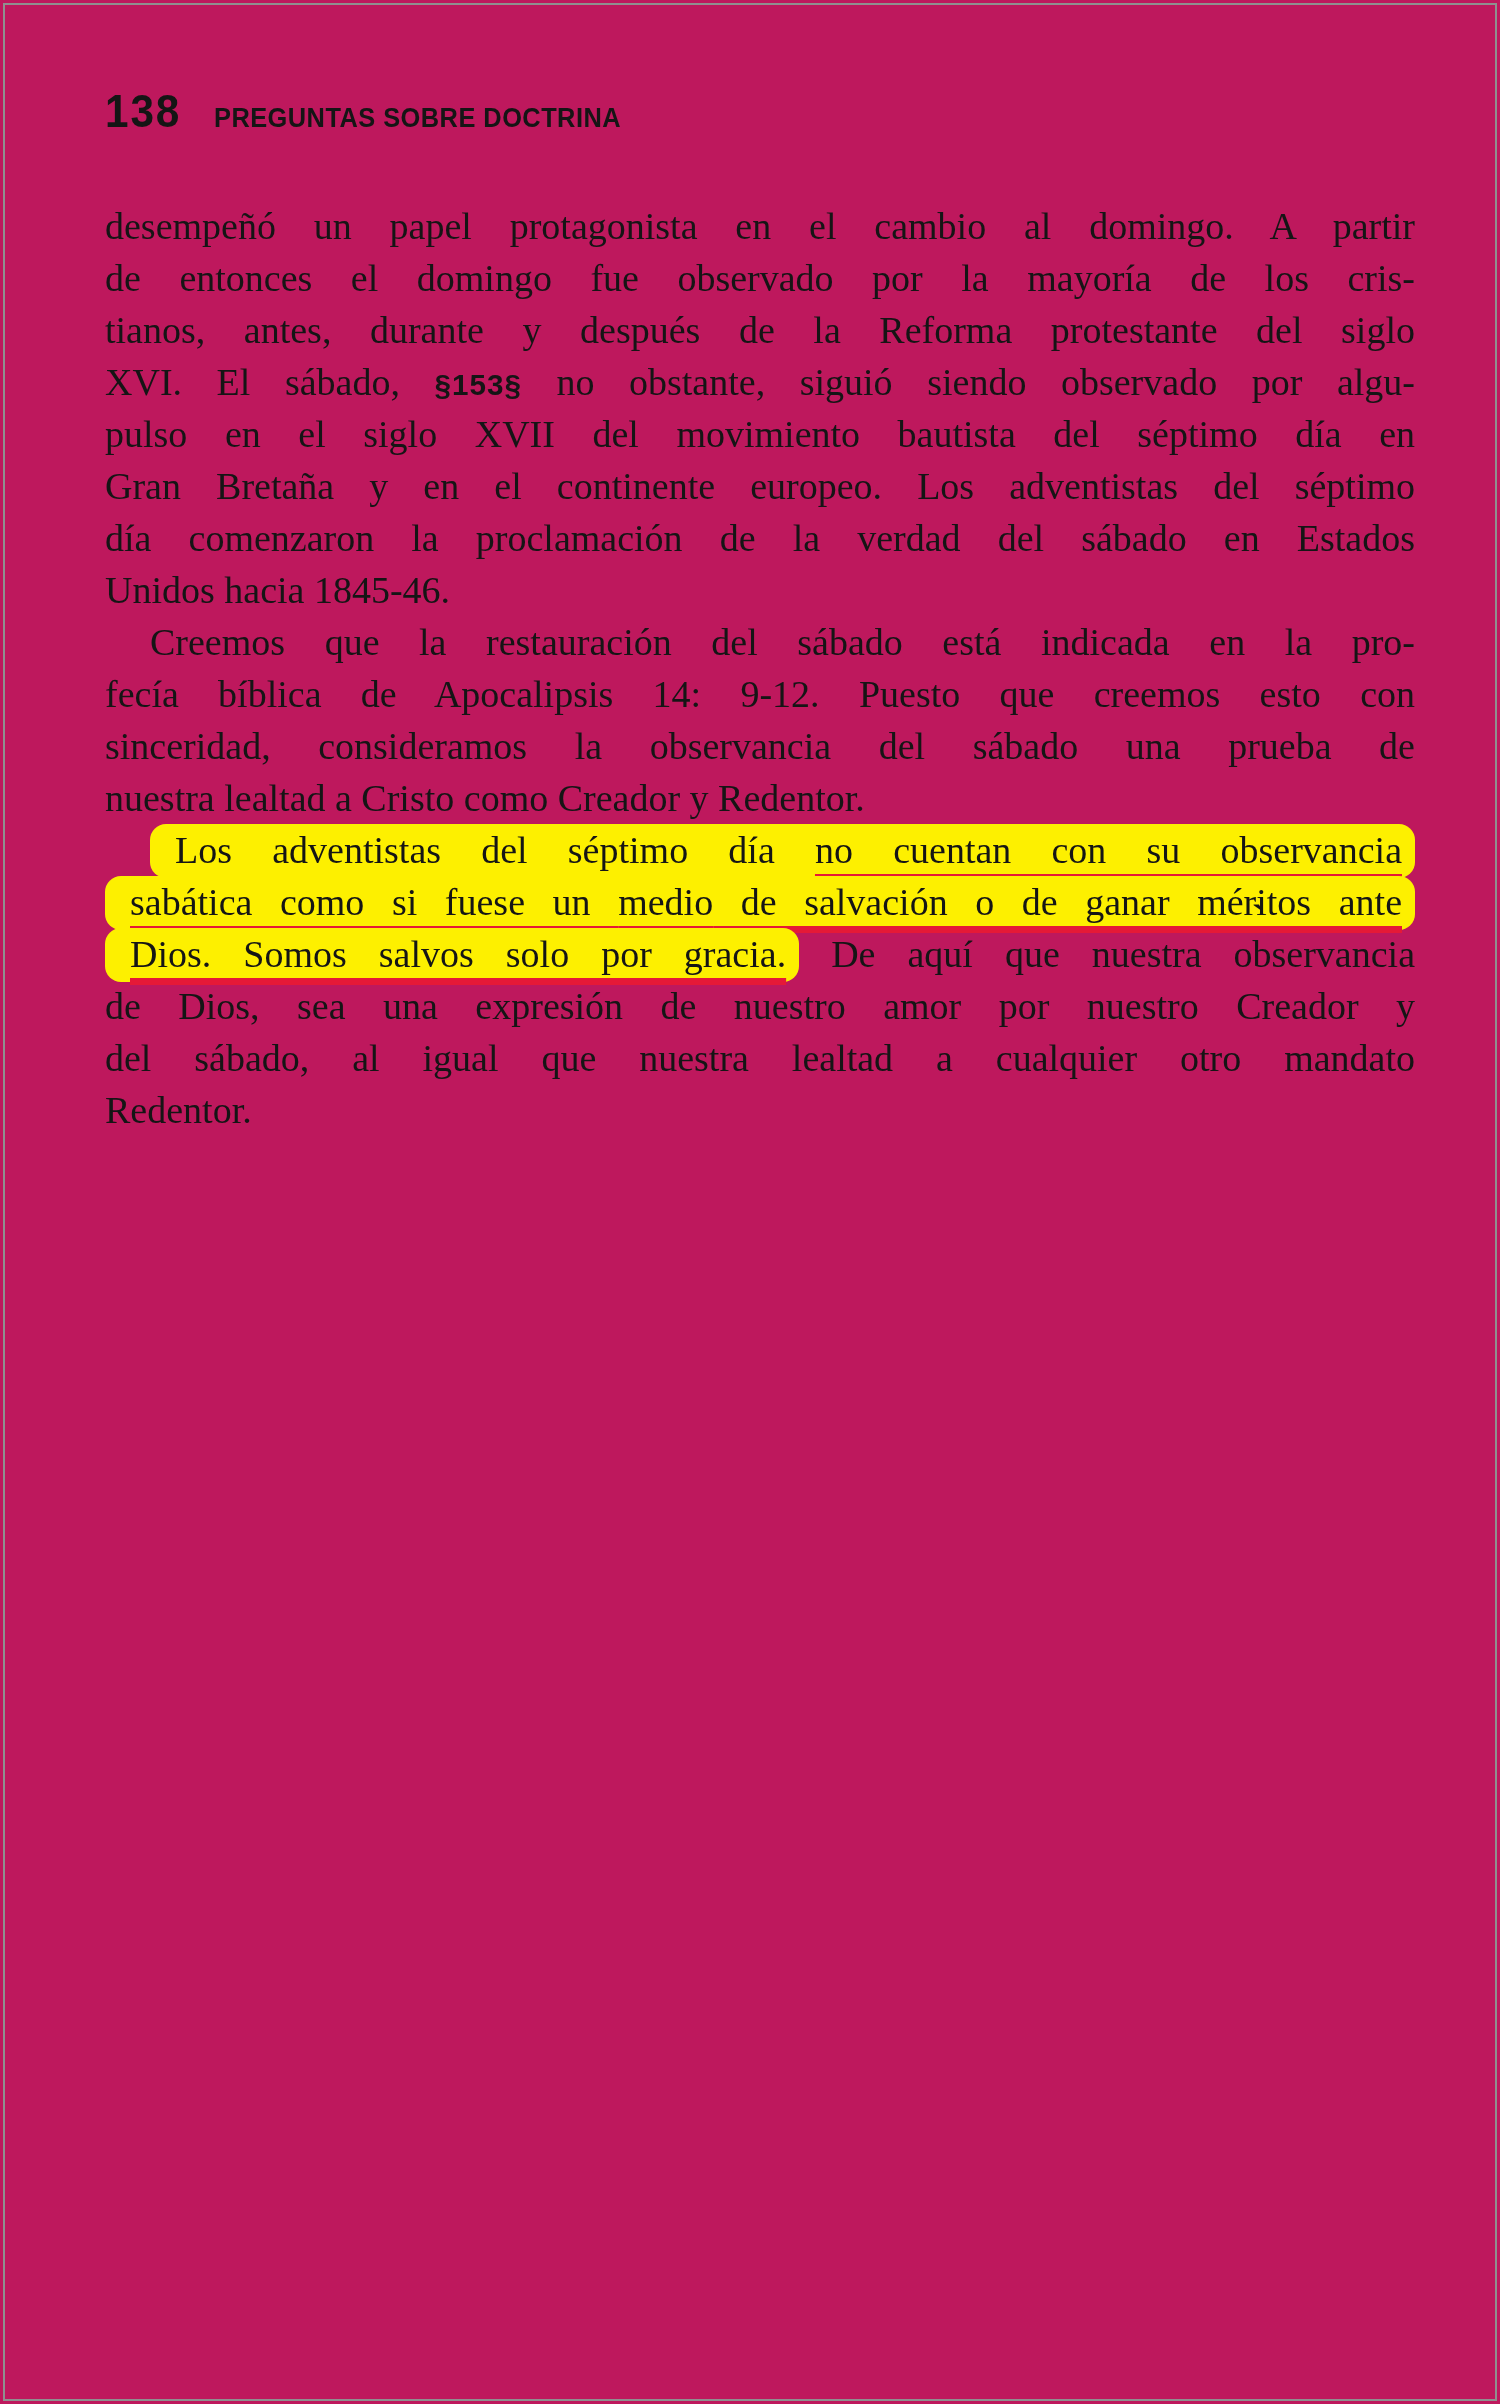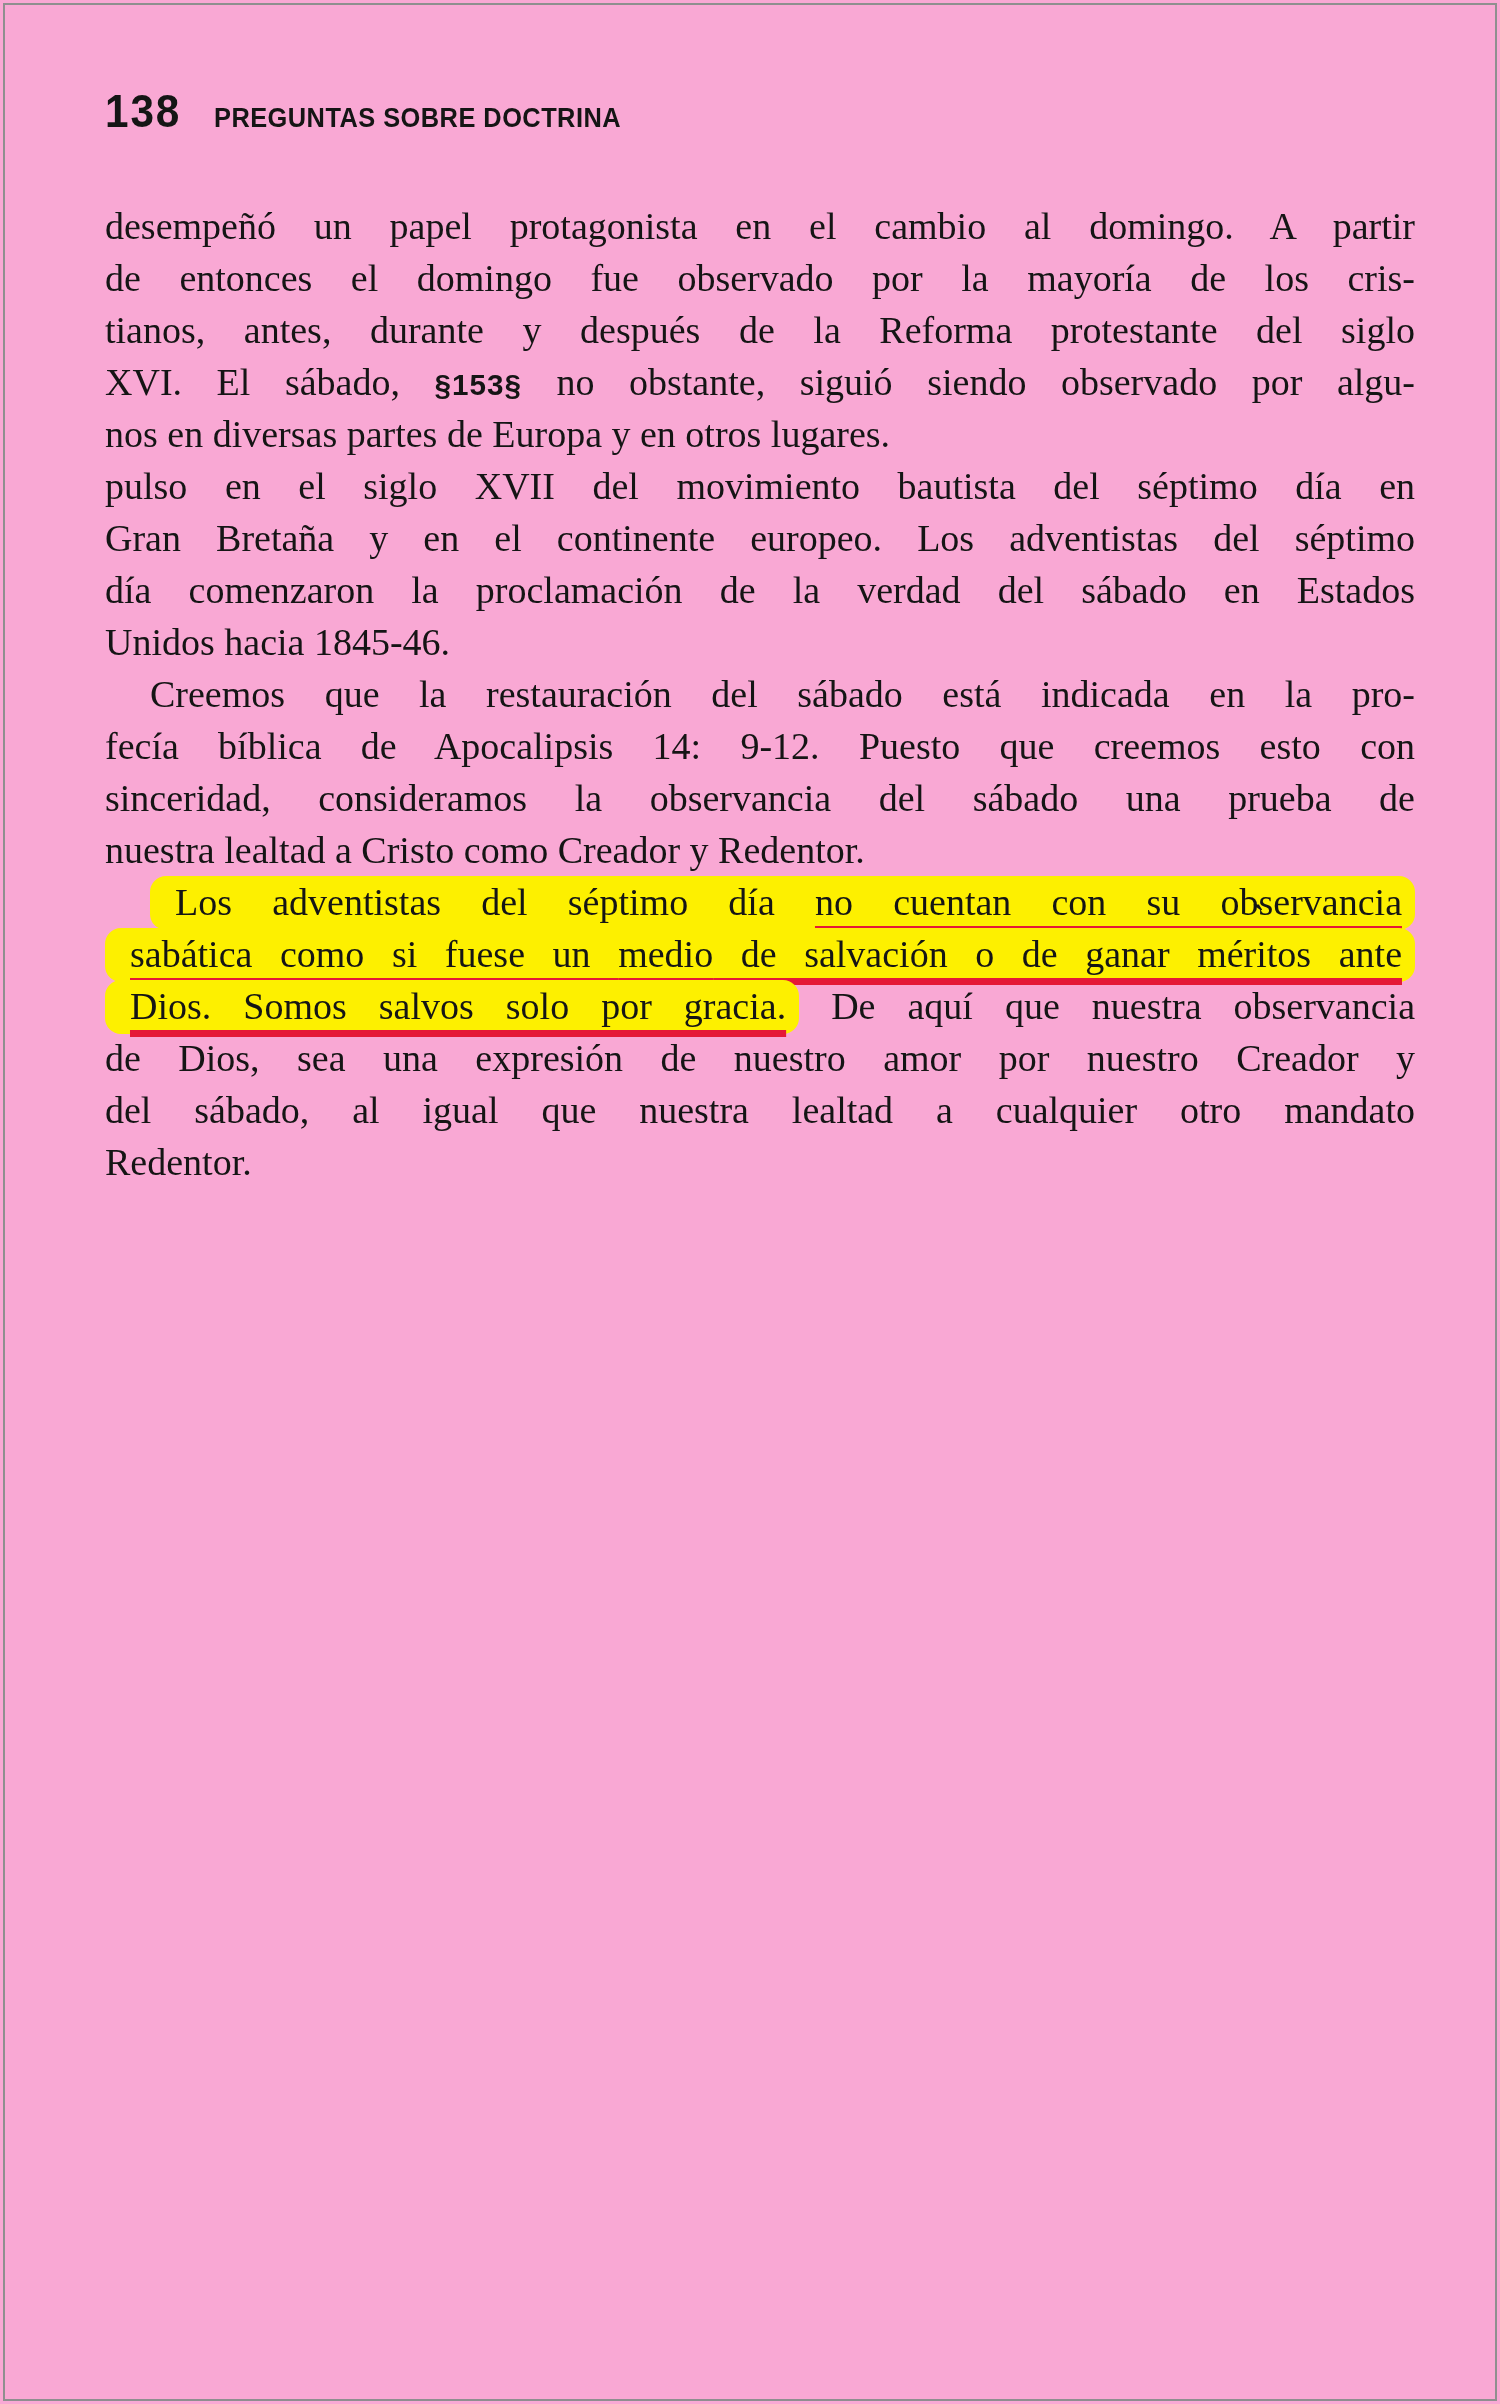--- a/index.html
+++ b/index.html
@@ -7,21 +7,21 @@
     --red: #e51937;
     --border: #8f8f8f;
     --ink: #151515;
   }
   * { box-sizing: border-box; }
   body { margin: 0; background: #ffffff; }
   .page {
     position: relative;
     width: 1500px;
     height: 2404px;
-    background: #f9a8d4;
+    background: #be185d;
     overflow: hidden;
     font-family: "Liberation Serif", "DejaVu Serif", serif;
     color: var(--ink);
   }
   .frame {
     position: absolute;
     inset: 3px;
     border: 2px solid var(--border);
     pointer-events: none;
   }
@@ -100,21 +100,20 @@
   <div class="header">
     <span class="page-num">138</span>
     <span class="running-head">PREGUNTAS SOBRE DOCTRINA</span>
   </div>
 
   <div class="body-text" id="body-text">
       <div class="line j"><span>desempeñó un papel protagonista en el cambio al domingo. A partir</span></div>
       <div class="line j"><span>de entonces el domingo fue observado por la mayoría de los cris-</span></div>
       <div class="line j"><span>tianos, antes, durante y después de la Reforma protestante del siglo</span></div>
       <div class="line j"><span>XVI. El sábado, </span><span class="seg-marker">§153§</span><span> no obstante, siguió siendo observado por algu-</span></div>
-      <div class="line"><span>nos en diversas partes de Europa y en otros lugares.</span></div>
       <div class="line j"><span>pulso en el siglo XVII del movimiento bautista del séptimo día en</span></div>
       <div class="line j"><span>Gran Bretaña y en el continente europeo. Los adventistas del séptimo</span></div>
       <div class="line j"><span>día comenzaron la proclamación de la verdad del sábado en Estados</span></div>
       <div class="line"><span>Unidos hacia 1845-46.</span></div>
       <div class="line j ind"><span>Creemos que la restauración del sábado está indicada en la pro-</span></div>
       <div class="line j"><span>fecía bíblica de Apocalipsis 14: 9-12. Puesto que creemos esto con</span></div>
       <div class="line j"><span>sinceridad, consideramos la observancia del sábado una prueba de</span></div>
       <div class="line"><span>nuestra lealtad a Cristo como Creador y Redentor.</span></div>
       <div class="line j ind"><span class="seg-hl seg-start">Los adventistas del séptimo día </span><span class="seg-hl seg-ul seg-end">no cuentan con su observancia</span></div>
       <div class="line j"><span class="seg-hl seg-ul seg-start">sabática como si fuese un </span><span class="seg-hl seg-ul seg-i">medio</span><span class="seg-hl seg-ul seg-end"> de salvación o de ganar méritos ante</span></div>

